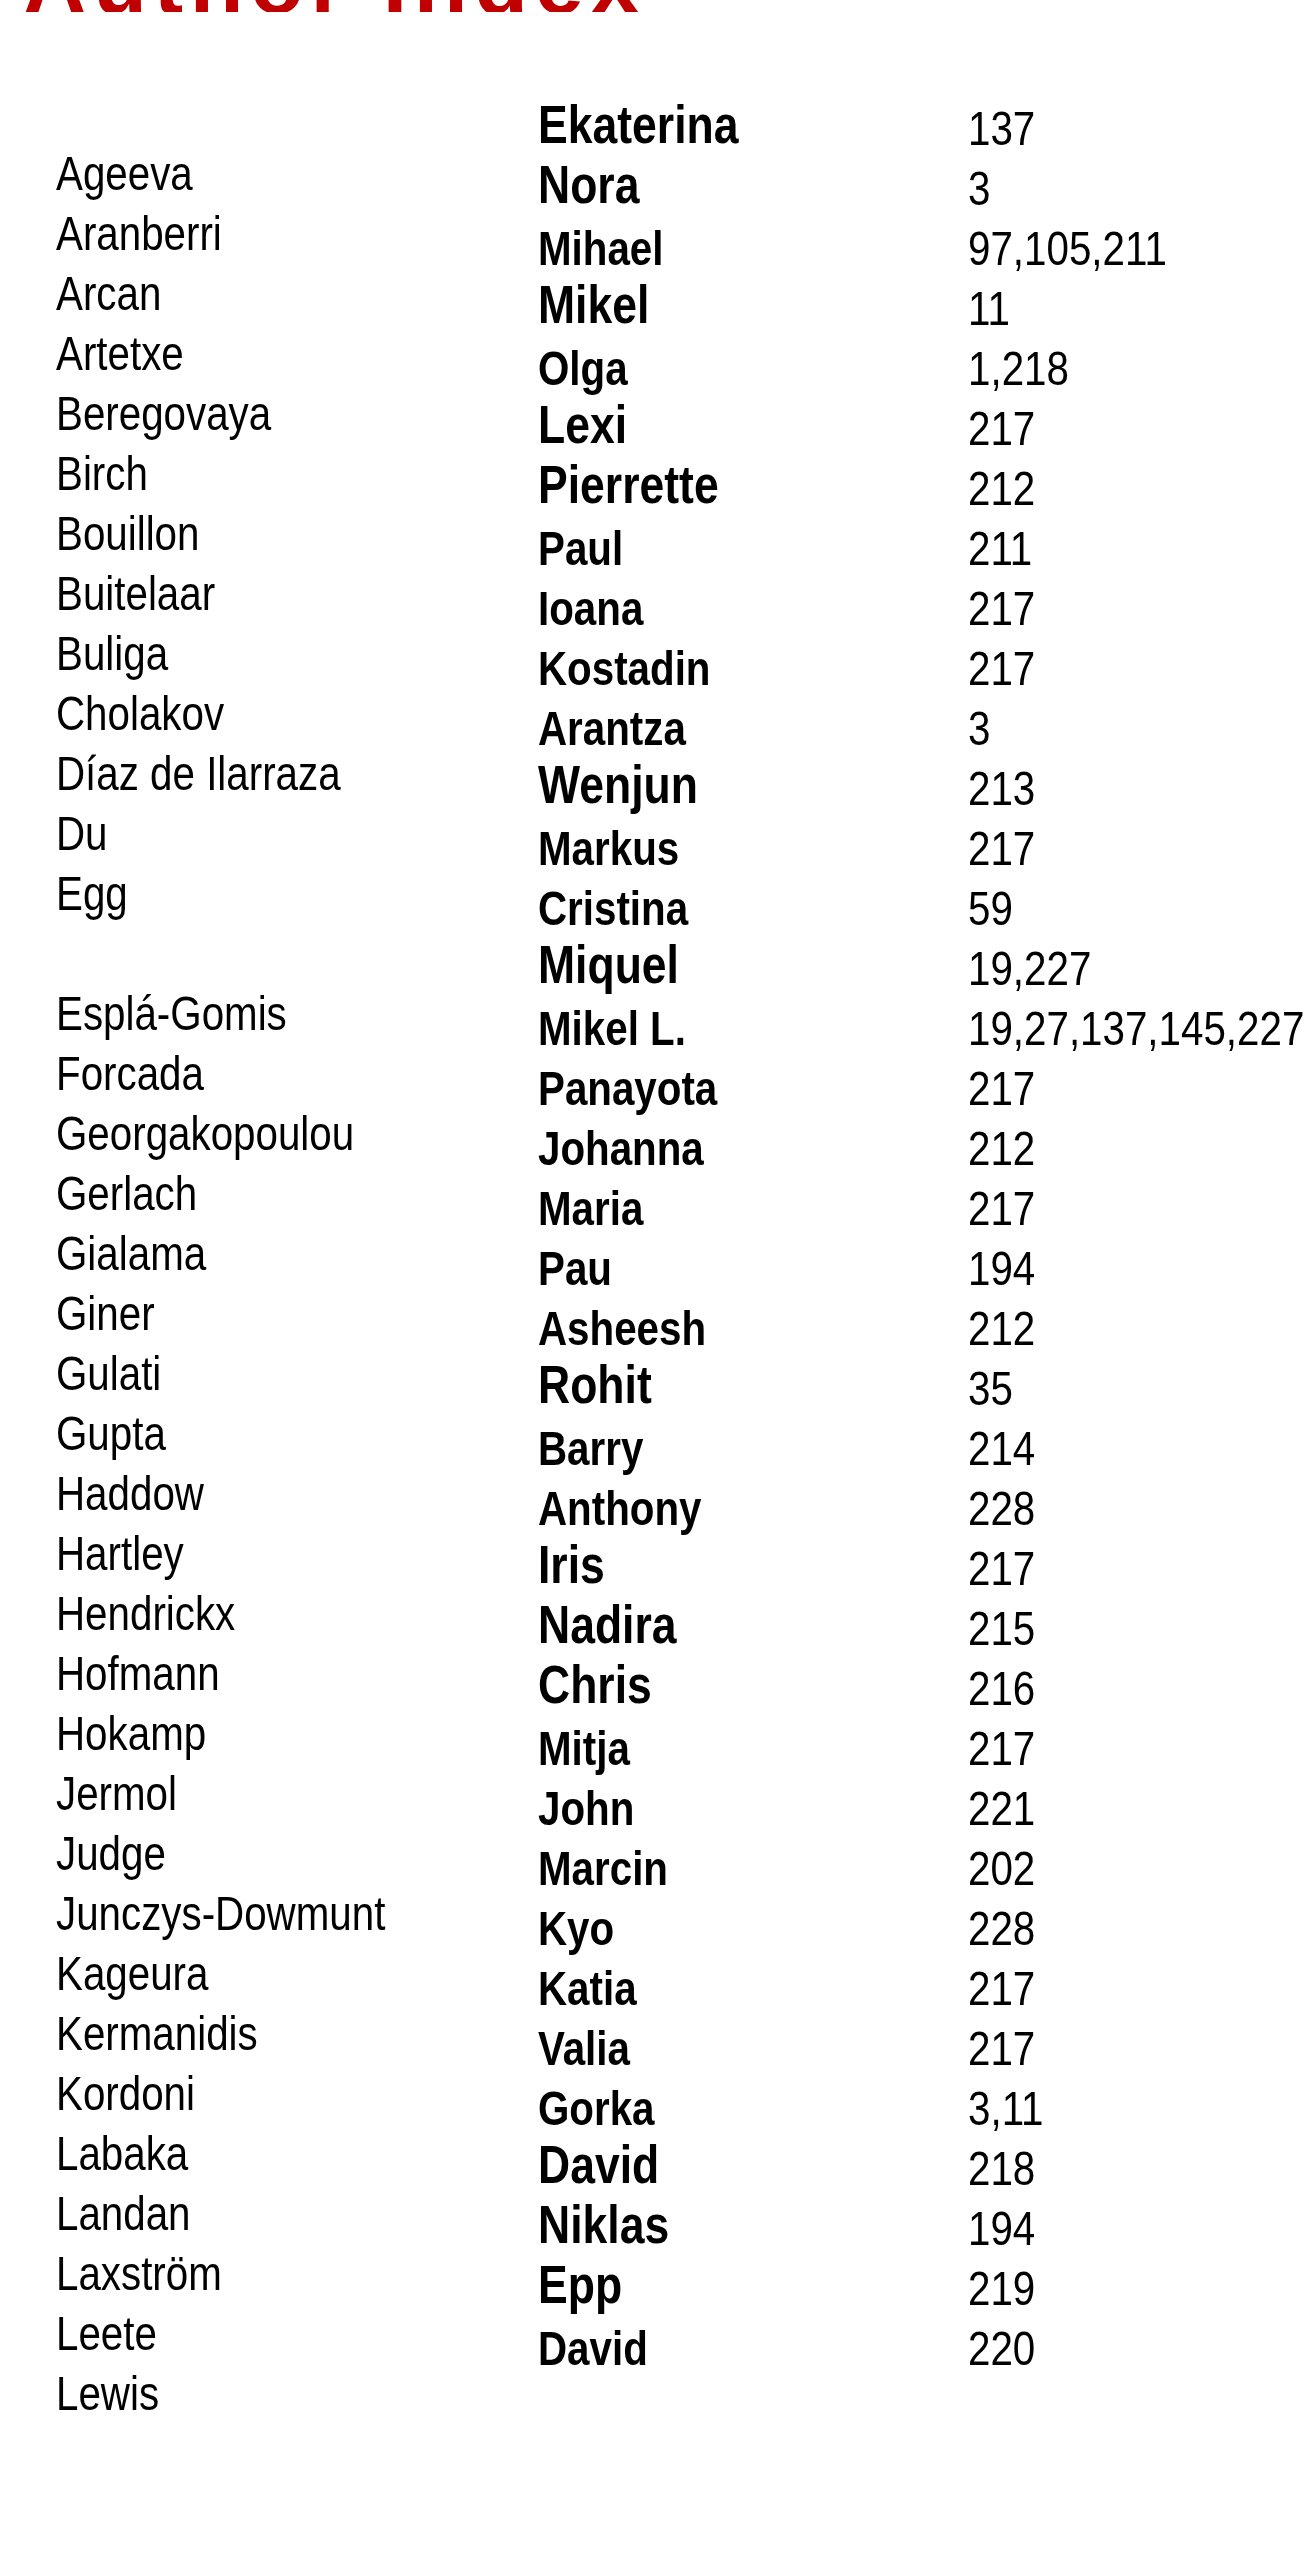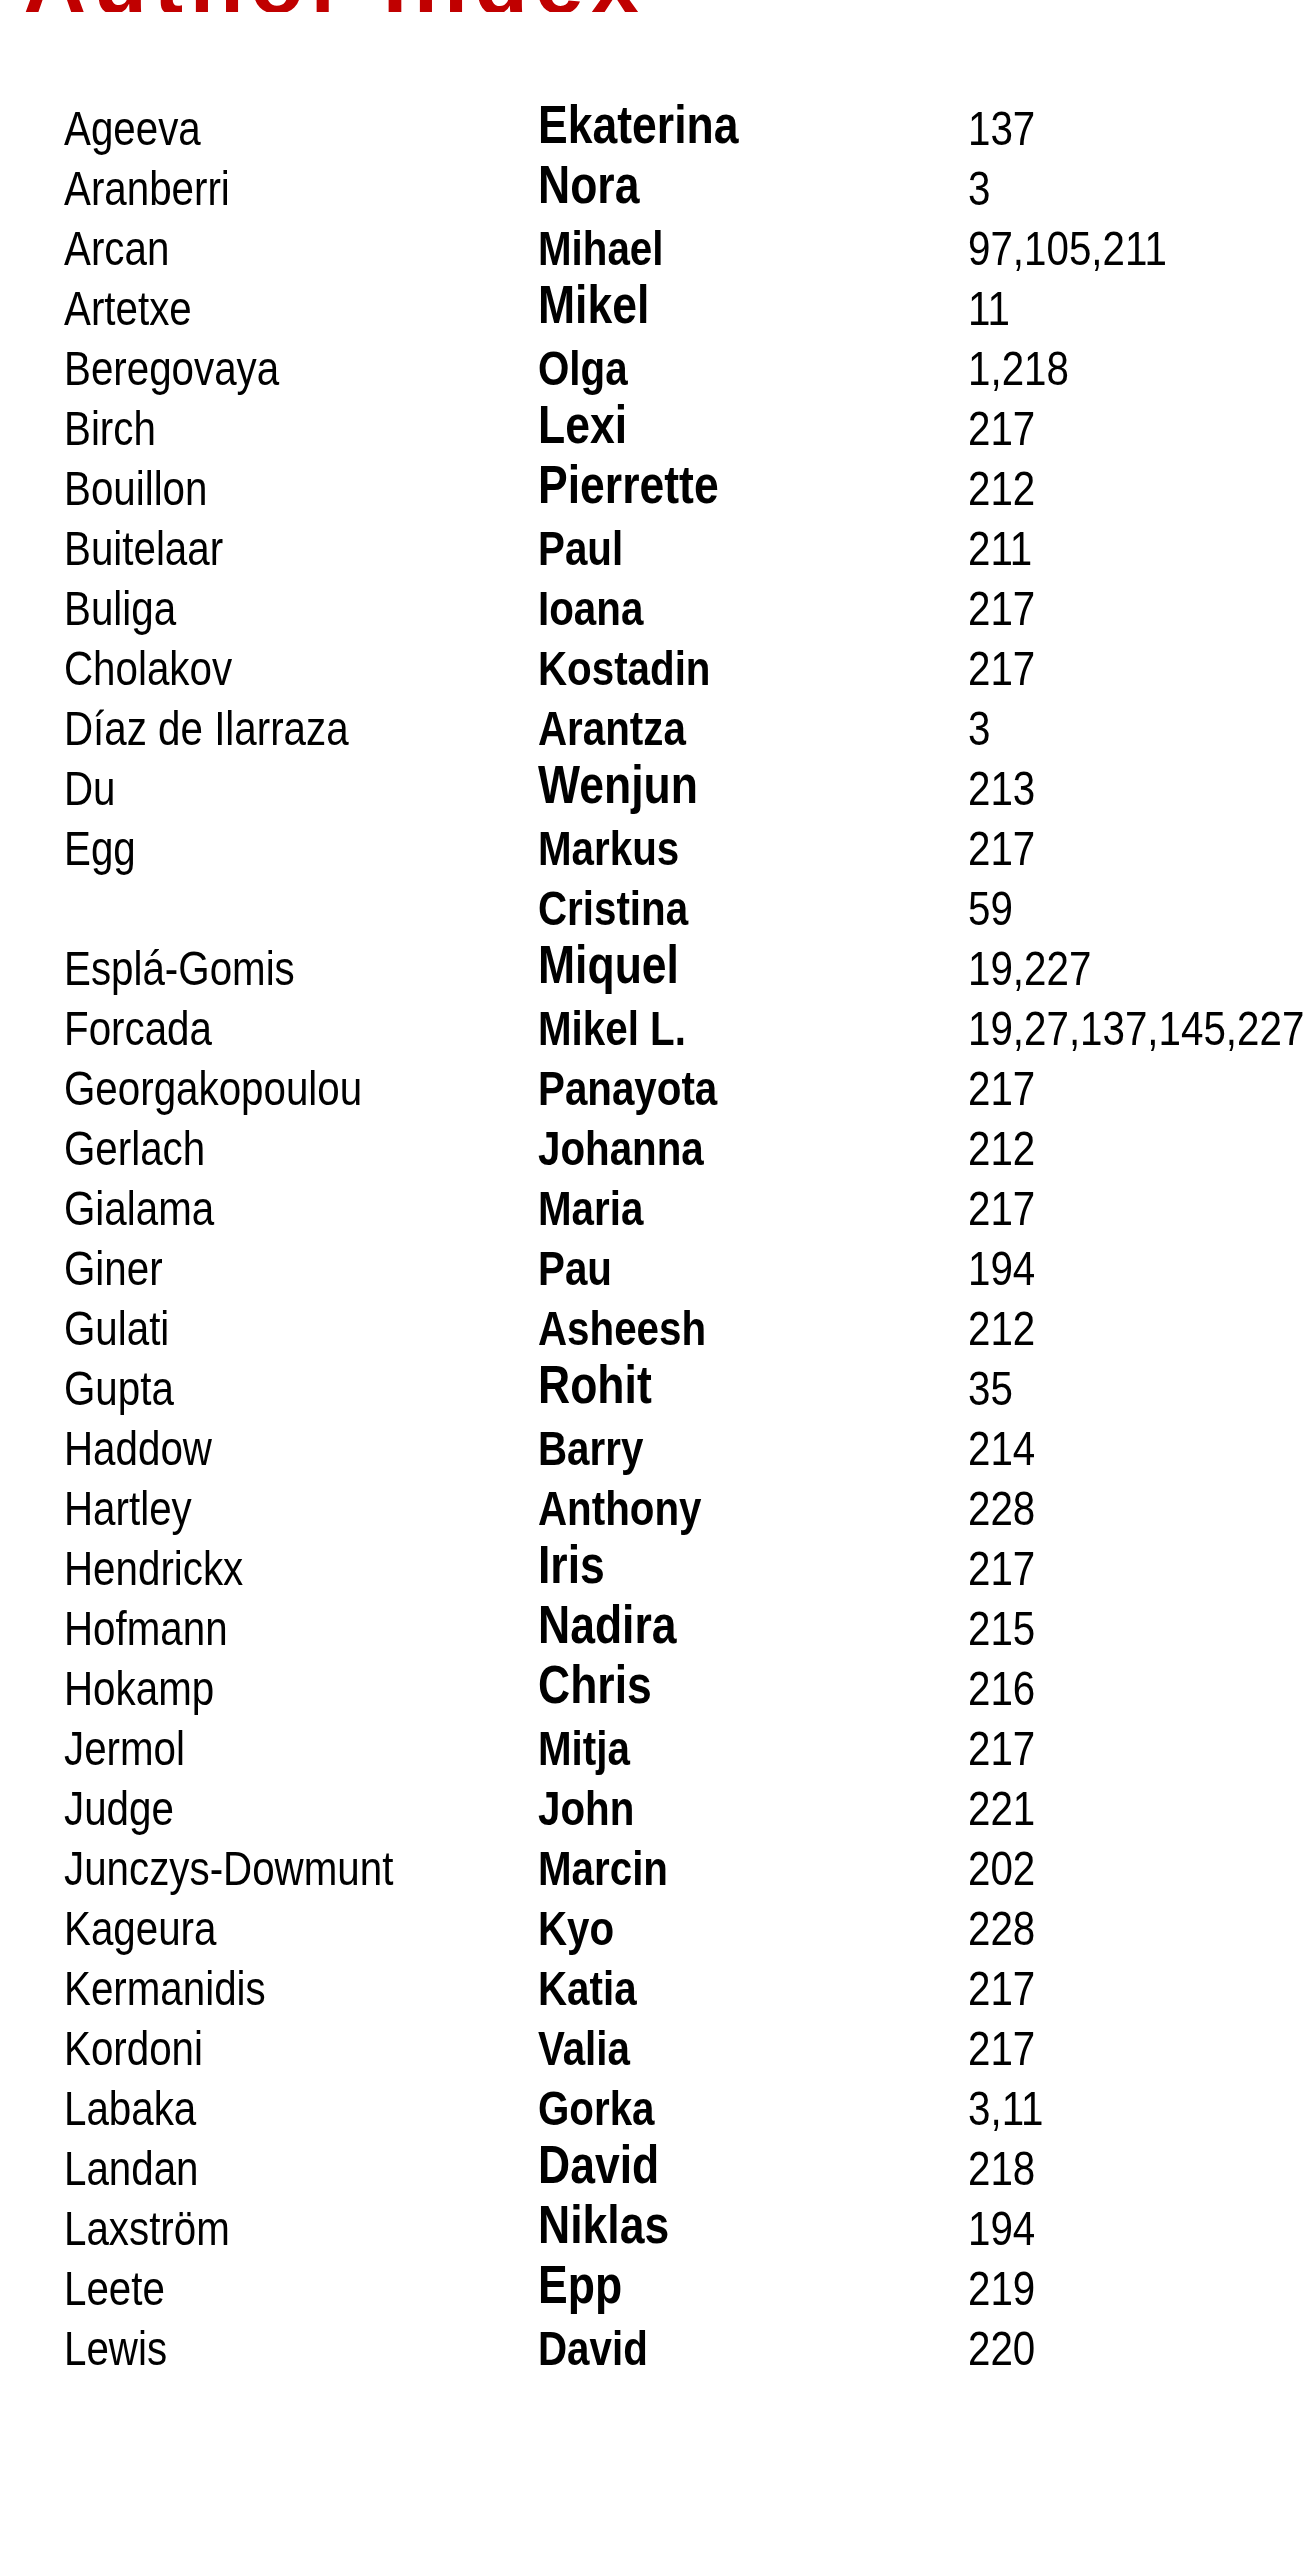--- a/index.html
+++ b/index.html
@@ -51,21 +51,21 @@
     line-height: 60px;
     font-size: 48px;
     white-space: nowrap;
   }
   .cell .t {
     display: inline-block;
     transform: scaleX(0.84);
     transform-origin: left center;
     line-height: 1.1;
   }
-  .surname { left: 64px; }
+  .surname { left: 56px; margin-top: 45px; }
   .first   { left: 538px; font-weight: bold; }
   .pages   { left: 968px; }
   .first.large { font-size: 53px; }
   .first.large .t { transform: scaleX(0.84) translateY(-3.8px); }
 </style>
 </head>
 <body>
 
 <div class="page" style="color: rgb(0, 0, 0);">
   <header class="title-clip">

